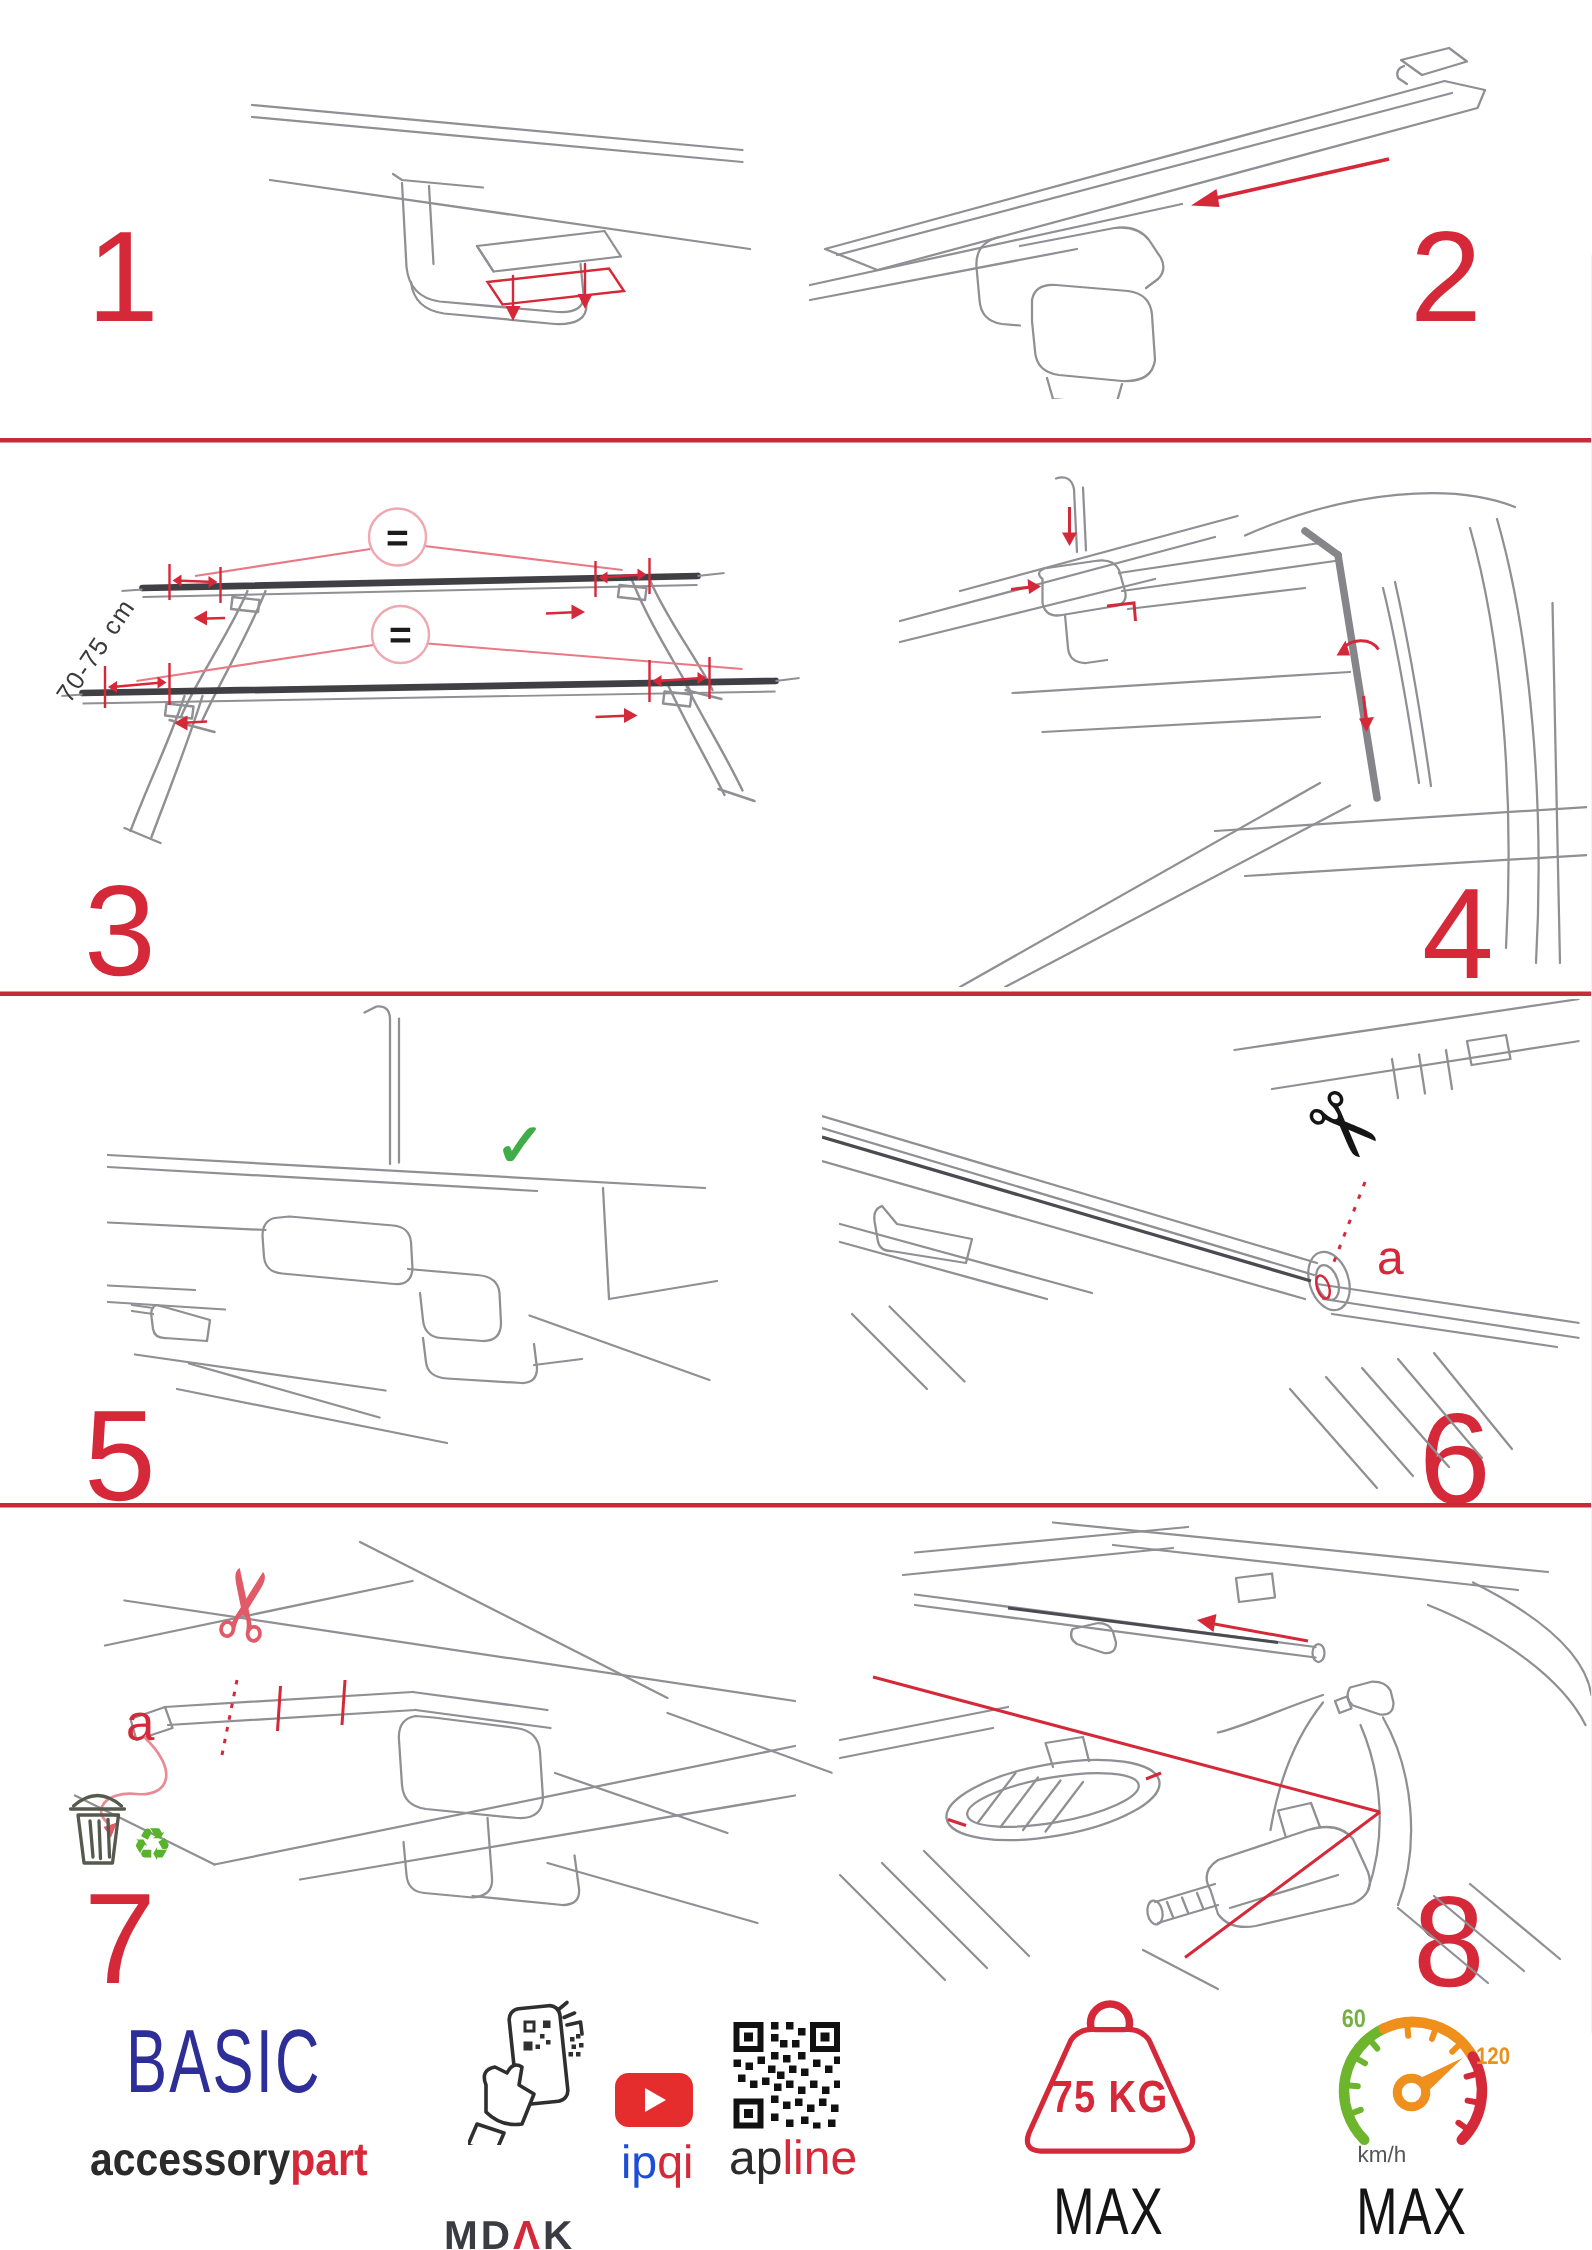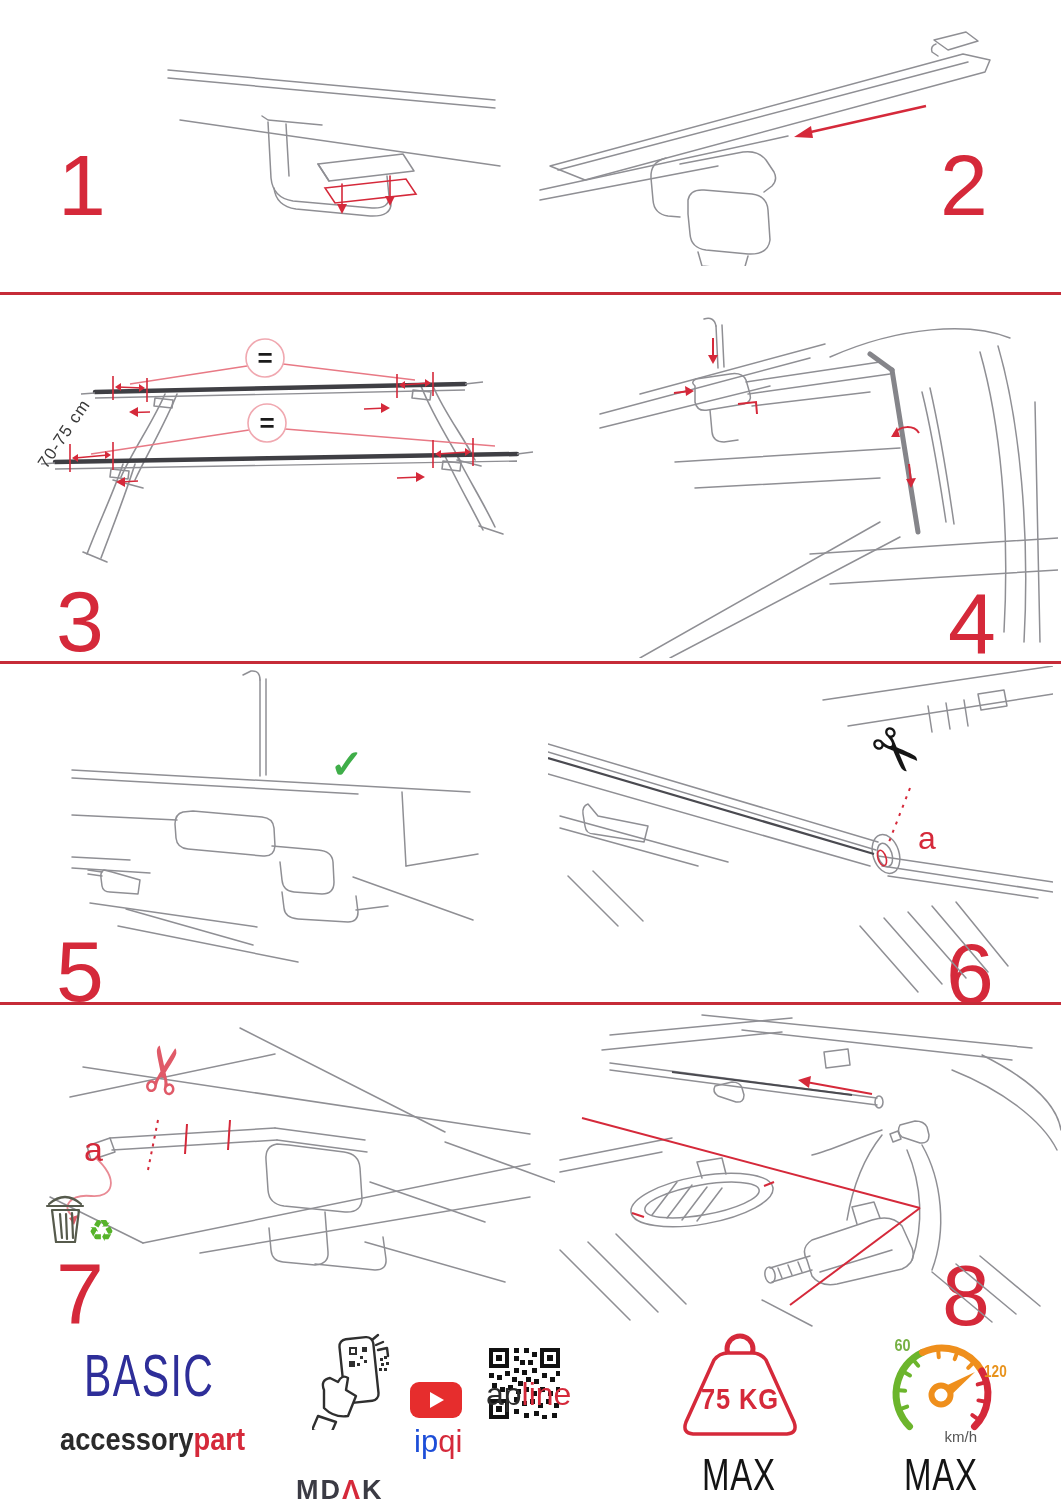--- a/index.html
+++ b/index.html
@@ -21,21 +21,21 @@
   .logo-mdak{position:absolute;font-size:27px;font-weight:700;letter-spacing:2px;color:#3b3b44;white-space:nowrap;}
   .logo-ipqi{position:absolute;font-size:31px;font-weight:500;white-space:nowrap;}
   .logo-apline{position:absolute;font-size:32px;font-weight:500;white-space:nowrap;}
   .red{color:#d5293a;} .gray{color:#1d4ed8;} .dark{color:#2b2b2b;}
   .kg{position:absolute;width:140px;text-align:center;font-size:30px;font-weight:700;color:#d5293a;
       transform:scaleX(0.85);transform-origin:center top;letter-spacing:1px;}
   .maxlbl{position:absolute;width:120px;text-align:center;font-size:44px;font-weight:500;color:#141414;
           transform:scaleX(0.75);transform-origin:center top;letter-spacing:1px;}
   .spd-lo{position:absolute;font-size:17px;font-weight:700;color:#76b043;transform:scaleX(0.85);}
   .spd-hi{position:absolute;font-size:16px;font-weight:700;color:#e8921c;transform:scaleX(0.85);}
-  .spd-unit{position:absolute;width:72px;text-align:right;font-size:15px;color:#555;}
+  .spd-unit{position:absolute;width:72px;text-align:left;font-size:15px;color:#555;}
   svg{display:block;}
 </style>
 </head>
 <body>
 
 <div id="page">
 
   <div class="stepnum" style="left:58px;top:142px;">1</div>
 
   <svg class="abs" style="left:150px;top:28px;" width="360" height="245" viewBox="0 0 360 245">
@@ -462,21 +462,21 @@
         <rect x="51" y="57" width="5" height="5"></rect>
         <rect x="59" y="53" width="5" height="5"></rect>
       <rect x="67" y="57" width="5" height="5"></rect>
         <rect x="27" y="63" width="5" height="5"></rect>
         <rect x="37" y="67" width="5" height="5"></rect>
       <rect x="47" y="65" width="5" height="5"></rect>
         <rect x="55" y="69" width="5" height="4"></rect>
         <rect x="65" y="67" width="5" height="5"></rect>
     </g>
   </svg>
-  <div class="logo-apline" style="left:486px;top:1376px;"><span class="dark">ap</span><span class="red">line</span></div>
+  <div class="logo-apline" style="left:486px;top:1420px;"><span class="dark">ap</span><span class="red">line</span></div>
 
   <svg class="abs" style="left:670px;top:1330px;" width="150" height="118" viewBox="0 0 150 118">
     <circle cx="70" cy="19" r="13" fill="#ffffff" stroke="#d5293a" stroke-width="5"></circle>
     <path d="M44,30 Q50,22 60,23 L80,23 Q90,22 96,30 L124,92 Q128,103 117,104 L23,104 Q12,103 16,92 Z" fill="#ffffff" stroke="#d5293a" stroke-width="3.5" stroke-linejoin="round"></path>
   </svg>
   <div class="kg" style="left:670px;top:1382px;">75 KG</div>
   <div class="maxlbl" style="left:679px;top:1450px;">MAX</div>
 
   <svg class="abs" style="left:872px;top:1334px;" width="140" height="105" viewBox="0 0 140 105">
     <g fill="none" stroke-width="7" stroke-linecap="round">

